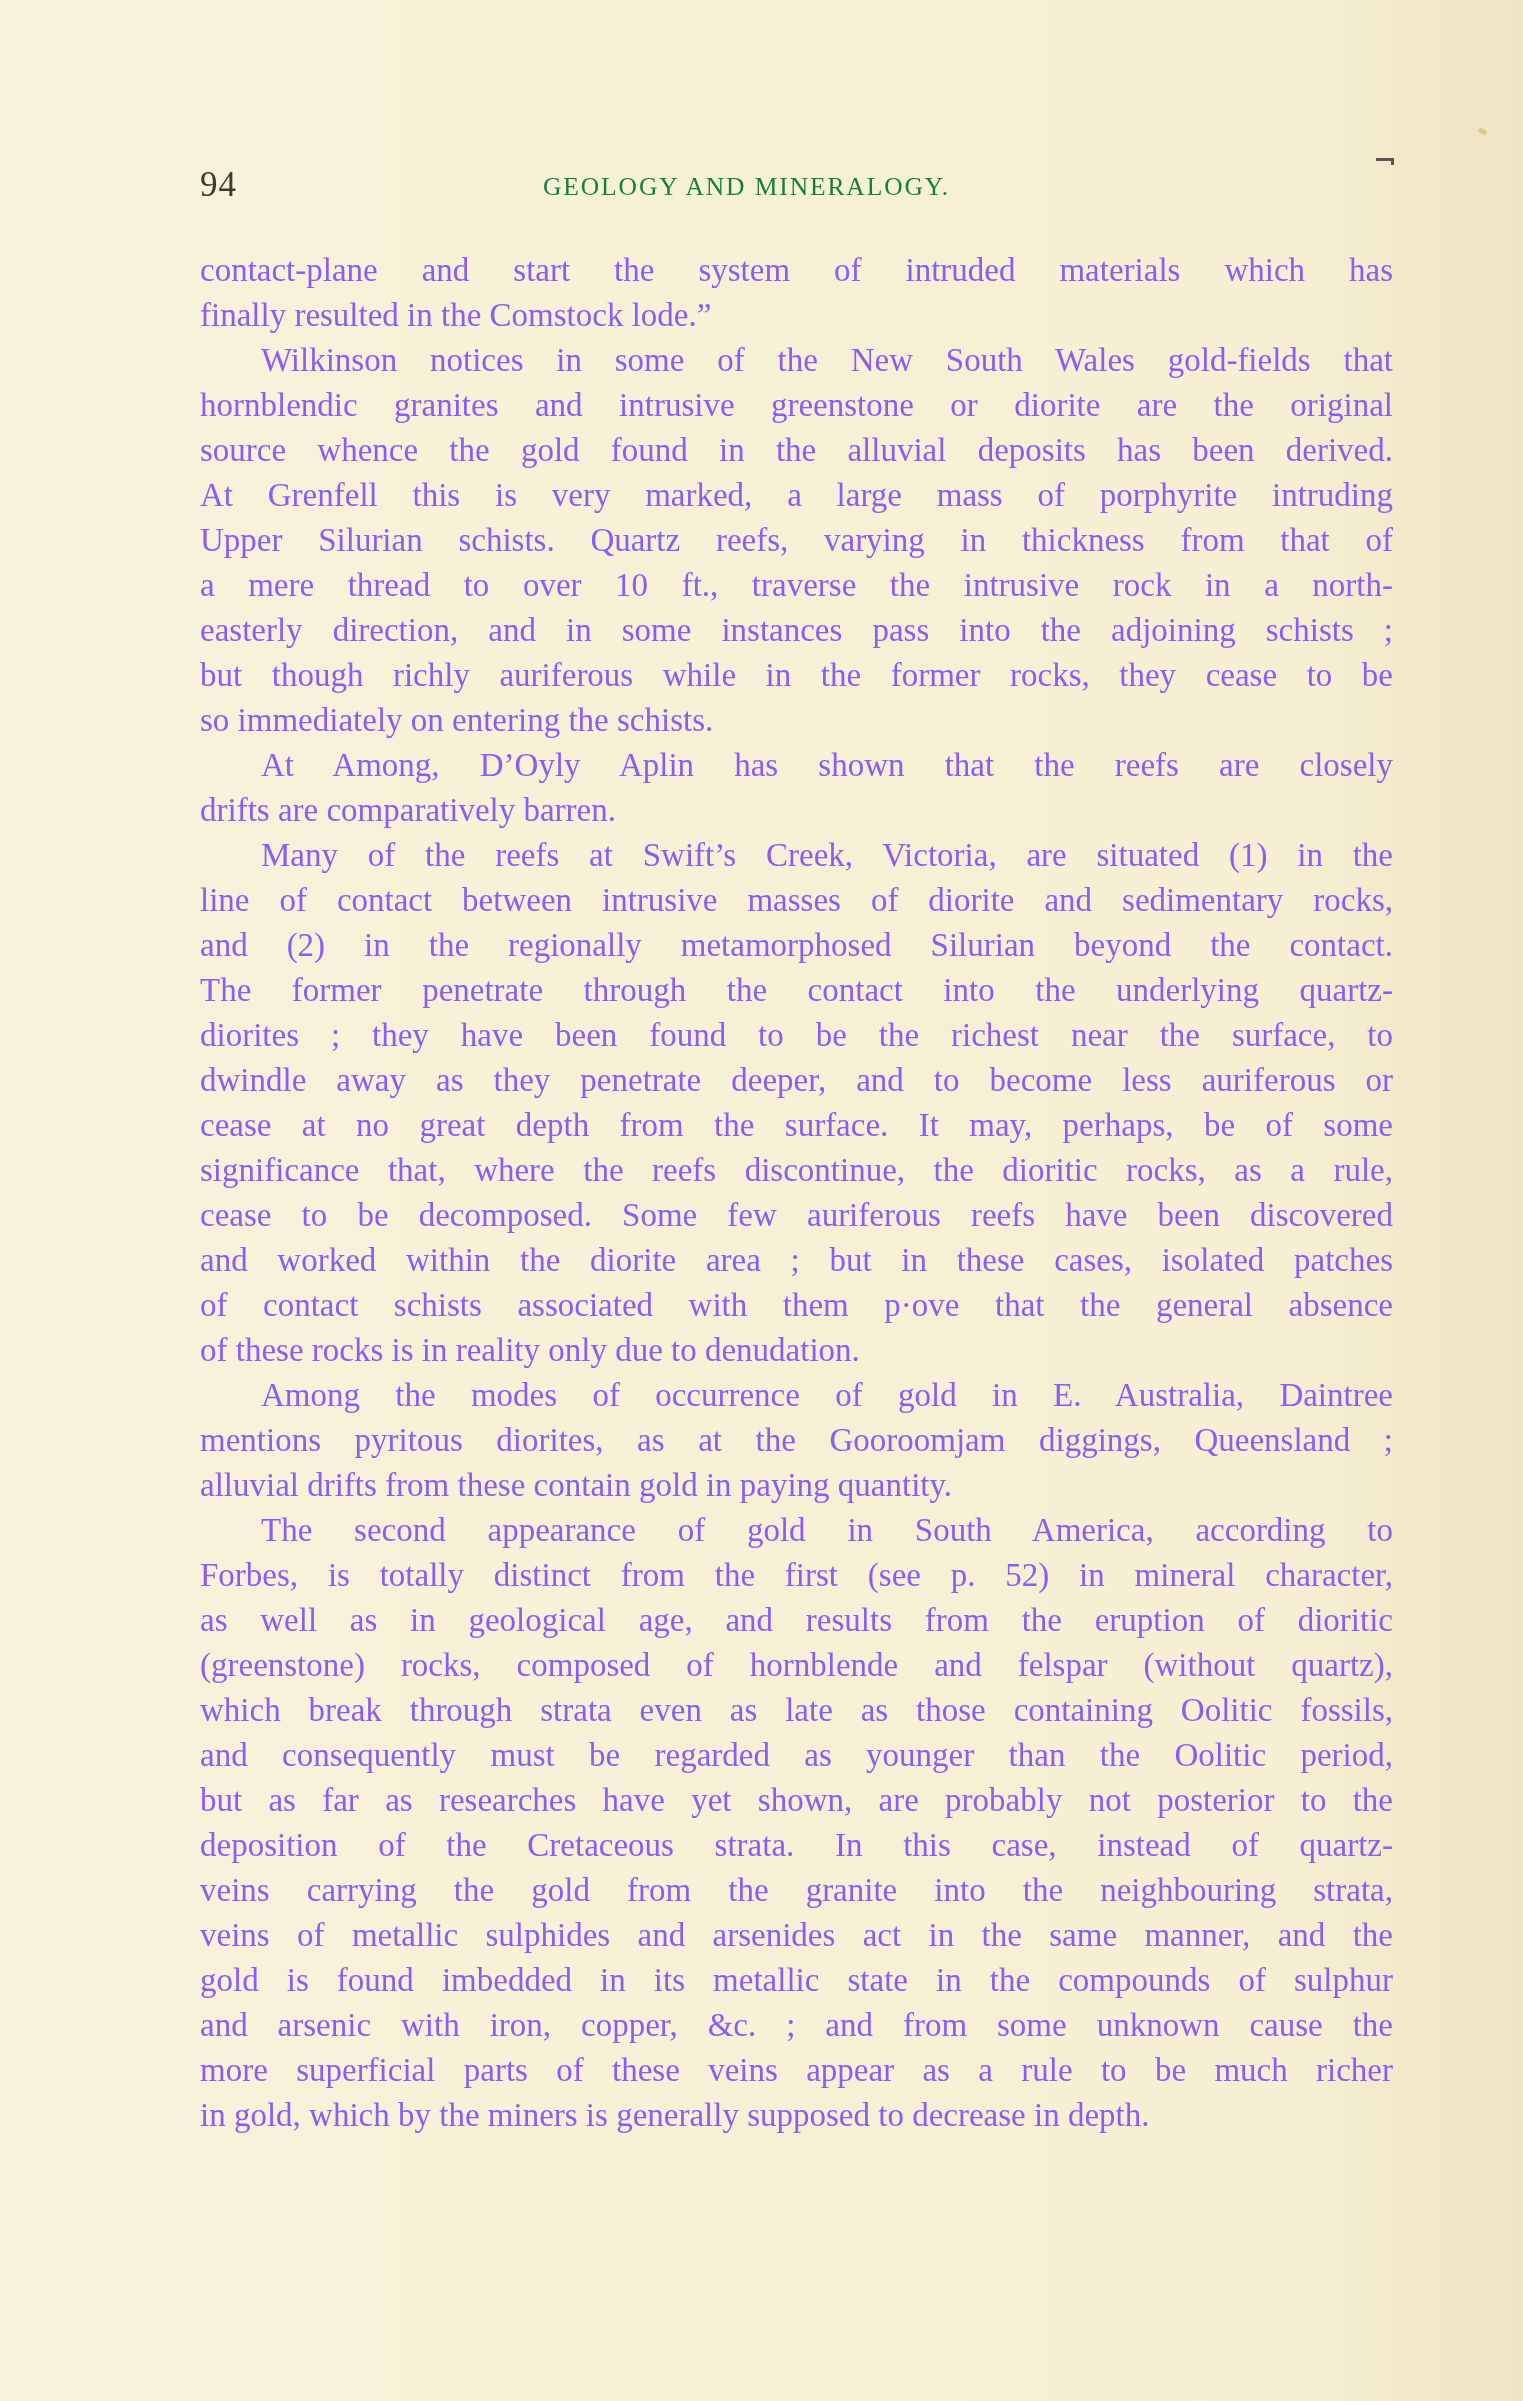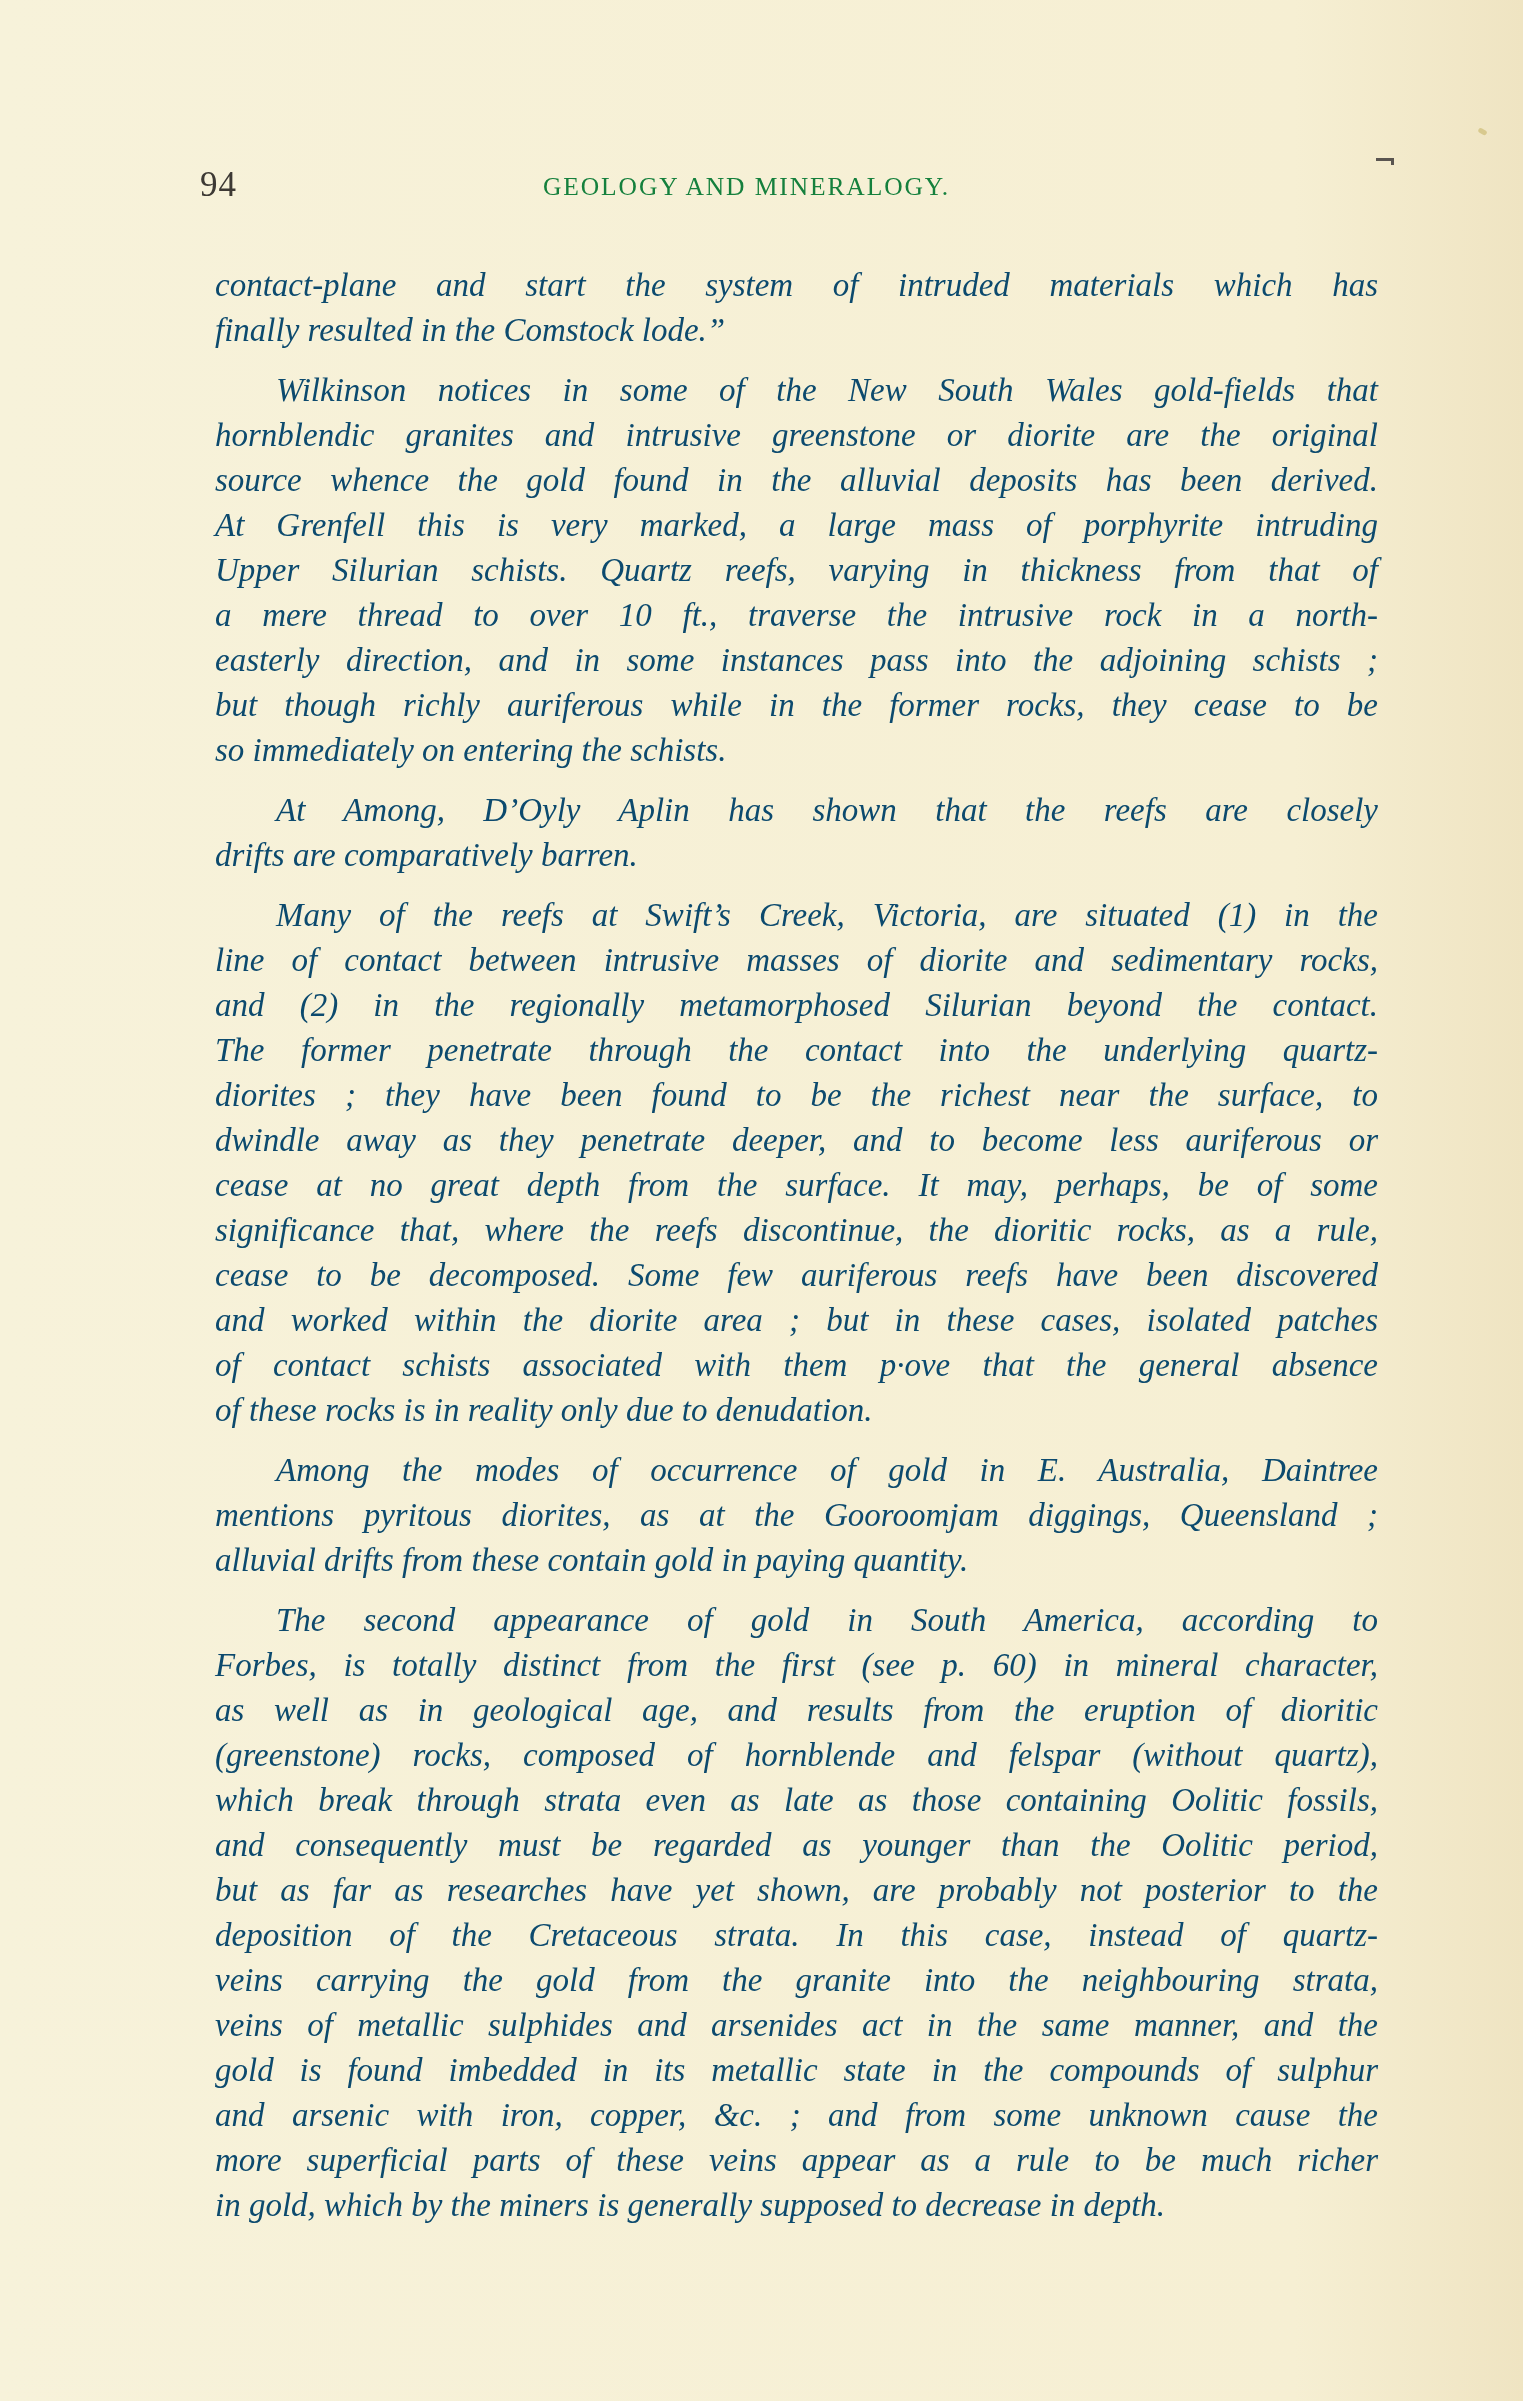--- a/index.html
+++ b/index.html
@@ -26,28 +26,27 @@
     position:absolute; right:130px; top:158px; width:17.6px; height:2.6px;
     background:#5a5550;
   }
   .corner-mark::after {
     content:""; position:absolute; right:0; top:0; width:2.6px; height:7px; background:#5a5550;
   }
   .text-block {
     position:absolute; left:200px; top:248px; width:1193px;
   }
   .para {
-    margin:15px;
+    margin:0;
     font-size:33px;
     line-height:45px;
     text-align:justify;
     text-indent:61px;
-    color:#0c4a6e;
+    color:#8b5cf6;
     hyphens:none;
-    font-style:italic;
   }
   .para.first { text-indent:0; }
   .para span.line { display:block; text-align:justify; text-align-last:justify; }
   .para span.line.last { text-align-last:left; }
   .para span.line.indent { padding-left:61px; }
   .speck { position:absolute; width:8.8px; height:5.3px; background:#d8c98e; border-radius:2.6px; transform:rotate(30deg); }
 </style>
 </head>
 <body>
 
@@ -92,21 +91,21 @@
       <span class="line">of contact schists associated with them p·ove that the general absence</span>
       <span class="line last">of these rocks is in reality only due to denudation.</span>
     </p>
     <p class="para first">
       <span class="line indent">Among the modes of occurrence of gold in E. Australia, Daintree</span>
       <span class="line">mentions pyritous diorites, as at the Gooroomjam diggings, Queensland ;</span>
       <span class="line last">alluvial drifts from these contain gold in paying quantity.</span>
     </p>
     <p class="para first">
       <span class="line indent">The second appearance of gold in South America, according to</span>
-      <span class="line">Forbes, is totally distinct from the first (see p. 60) in mineral character,</span>
+      <span class="line">Forbes, is totally distinct from the first (see p. 52) in mineral character,</span>
       <span class="line">as well as in geological age, and results from the eruption of dioritic</span>
       <span class="line">(greenstone) rocks, composed of hornblende and felspar (without quartz),</span>
       <span class="line">which break through strata even as late as those containing Oolitic fossils,</span>
       <span class="line">and consequently must be regarded as younger than the Oolitic period,</span>
       <span class="line">but as far as researches have yet shown, are probably not posterior to the</span>
       <span class="line">deposition of the Cretaceous strata. In this case, instead of quartz-</span>
       <span class="line">veins carrying the gold from the granite into the neighbouring strata,</span>
       <span class="line">veins of metallic sulphides and arsenides act in the same manner, and the</span>
       <span class="line">gold is found imbedded in its metallic state in the compounds of sulphur</span>
       <span class="line">and arsenic with iron, copper, &amp;c. ; and from some unknown cause the</span>

